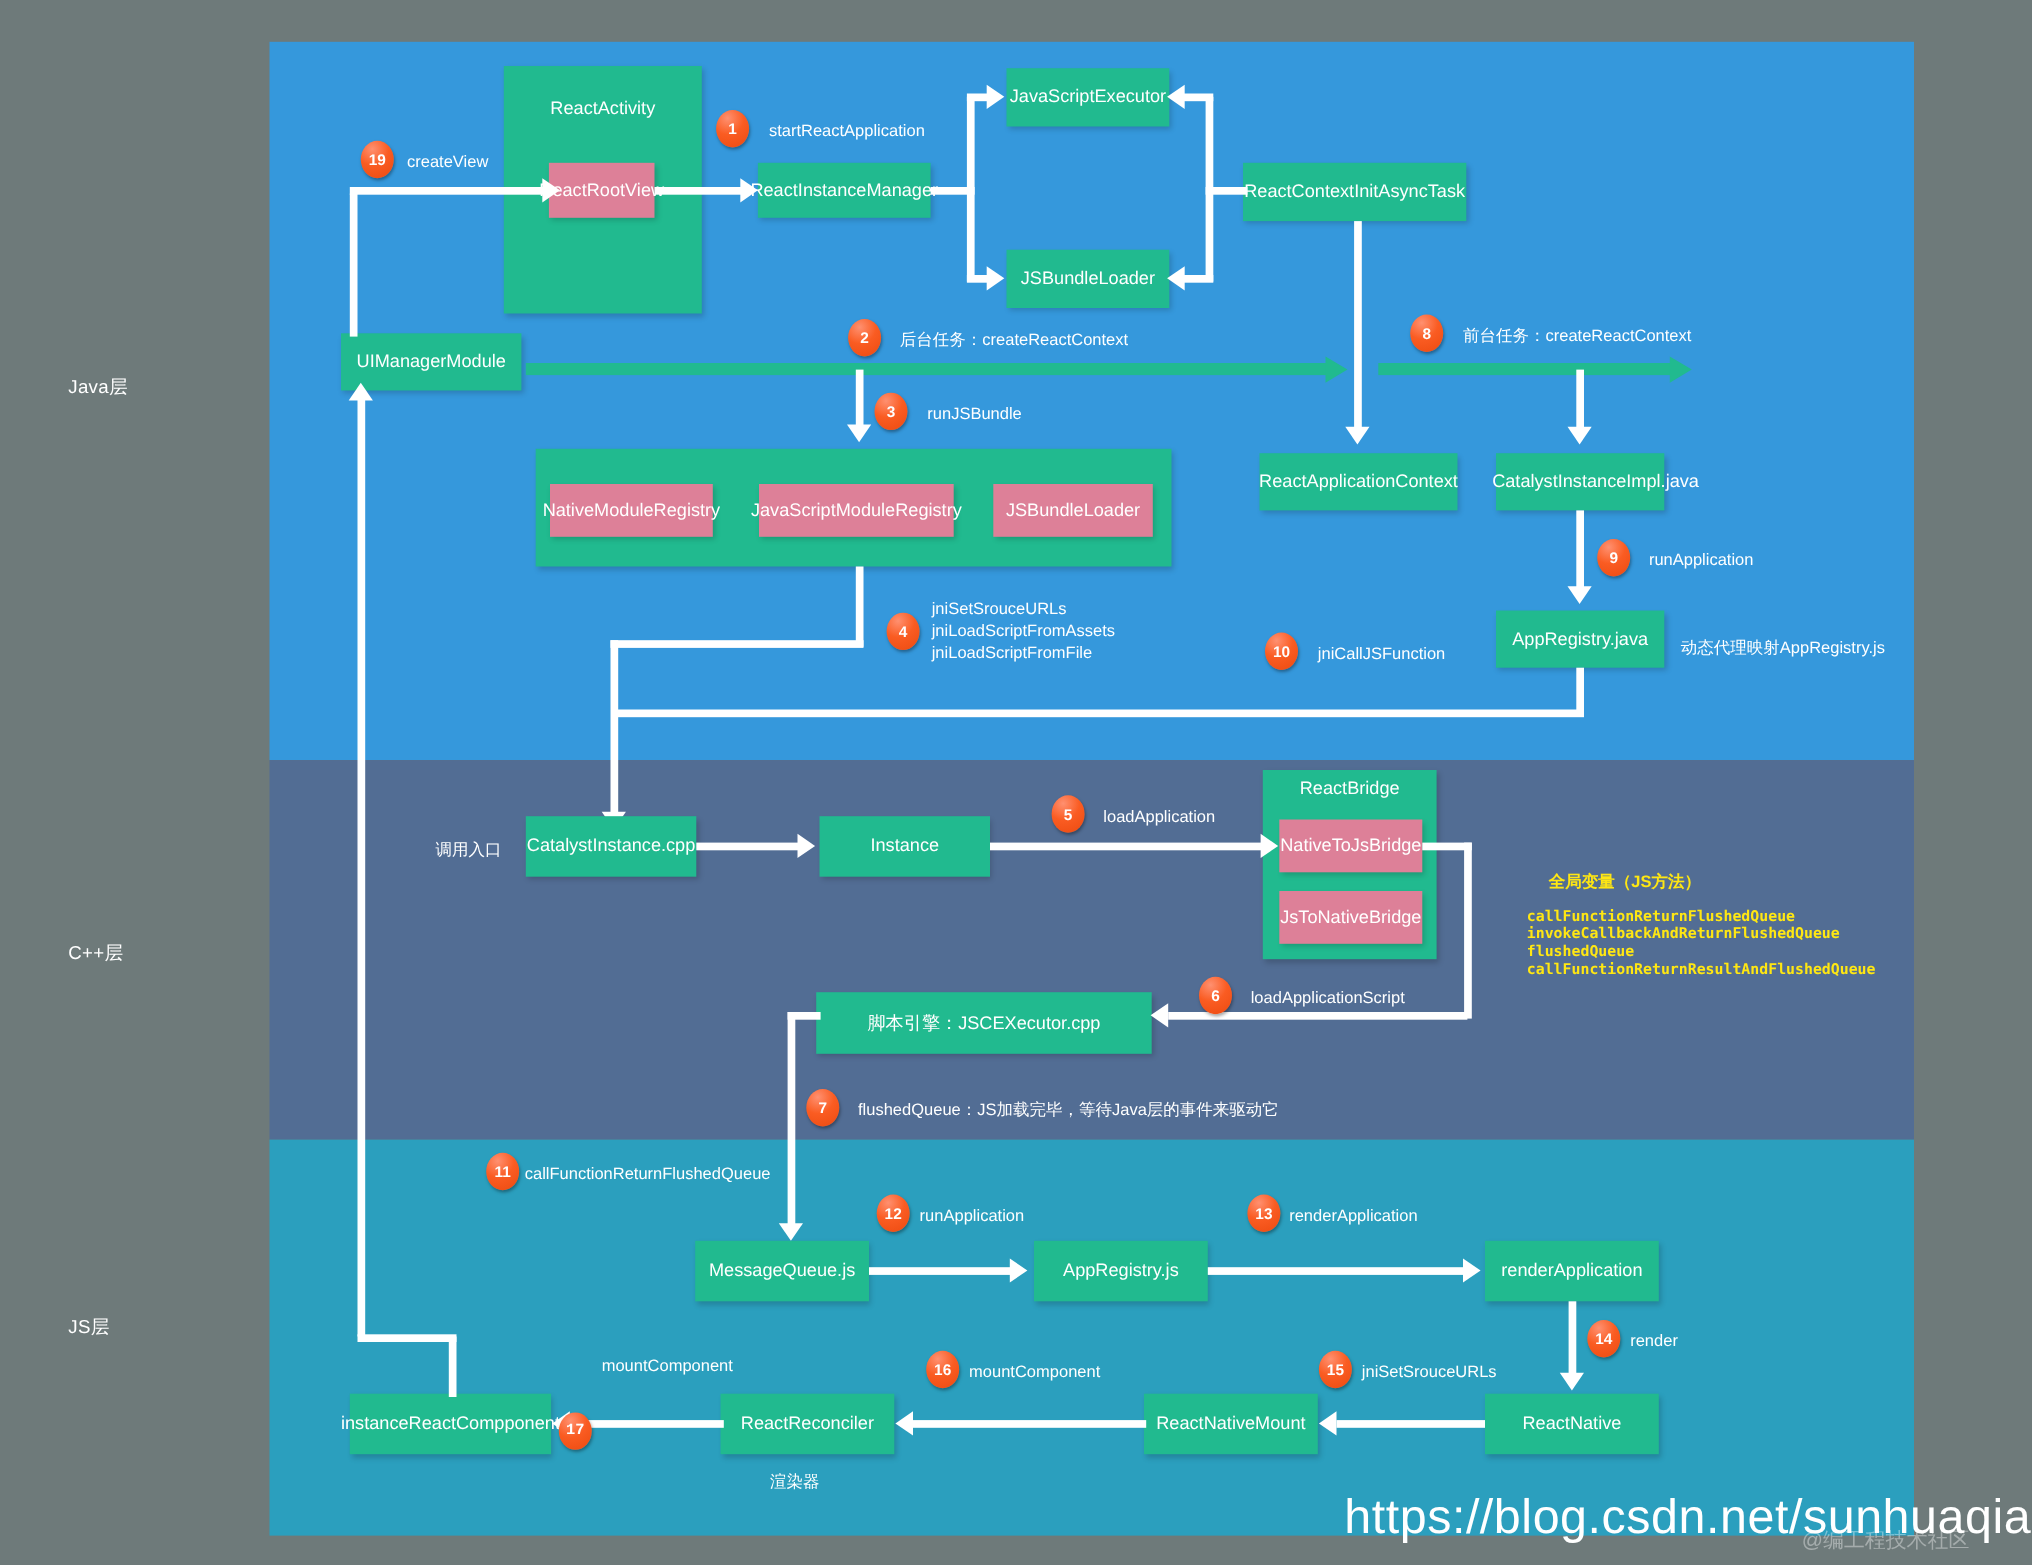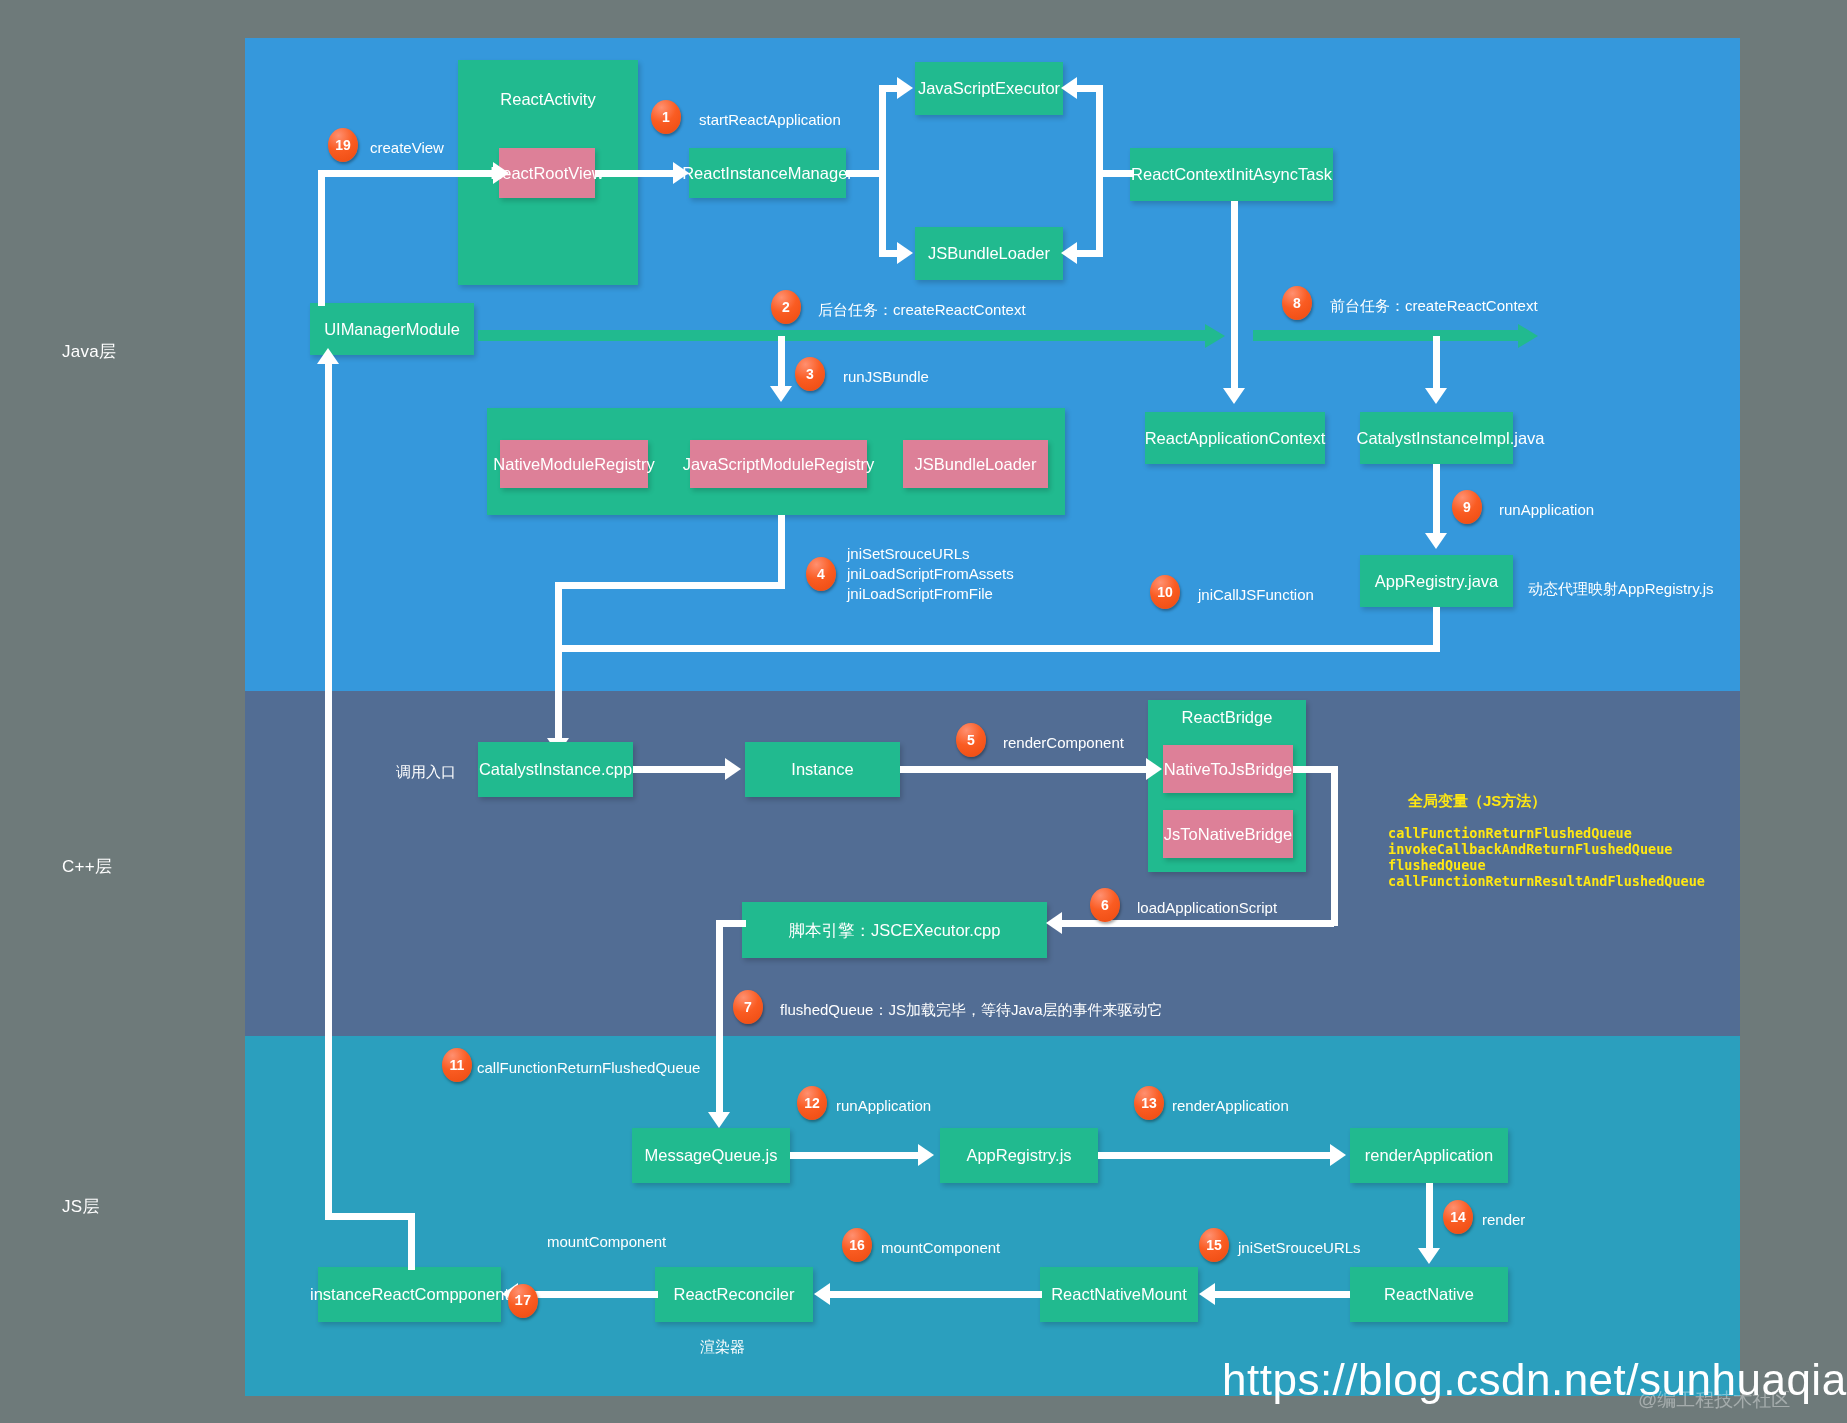--- a/index.html
+++ b/index.html
@@ -296,21 +296,21 @@
 
   <div class="bubble" style="left:795px; top:357px;">3</div>
   <div class="step-label" style="left:843px; top:367px;">runJSBundle</div>
 
   <div class="bubble" style="left:806px; top:557px;">4</div>
   <div class="step-label" style="left:847px; top:544px;">jniSetSrouceURLs
 jniLoadScriptFromAssets
 jniLoadScriptFromFile</div>
 
   <div class="bubble" style="left:956px; top:723px;">5</div>
-  <div class="step-label" style="left:1003px; top:733px;">renderComponent</div>
+  <div class="step-label" style="left:1003px; top:733px;">loadApplication</div>
 
   <div class="bubble" style="left:1090px; top:888px;">6</div>
   <div class="step-label" style="left:1137px; top:898px;">loadApplicationScript</div>
 
   <div class="bubble" style="left:733px; top:990px;">7</div>
   <div class="step-label" style="left:780px; top:1000px;">flushedQueue：JS加载完毕，等待Java层的事件来驱动它</div>
 
   <div class="bubble" style="left:1282px; top:286px;">8</div>
   <div class="step-label" style="left:1330px; top:296px;">前台任务：createReactContext</div>
 

